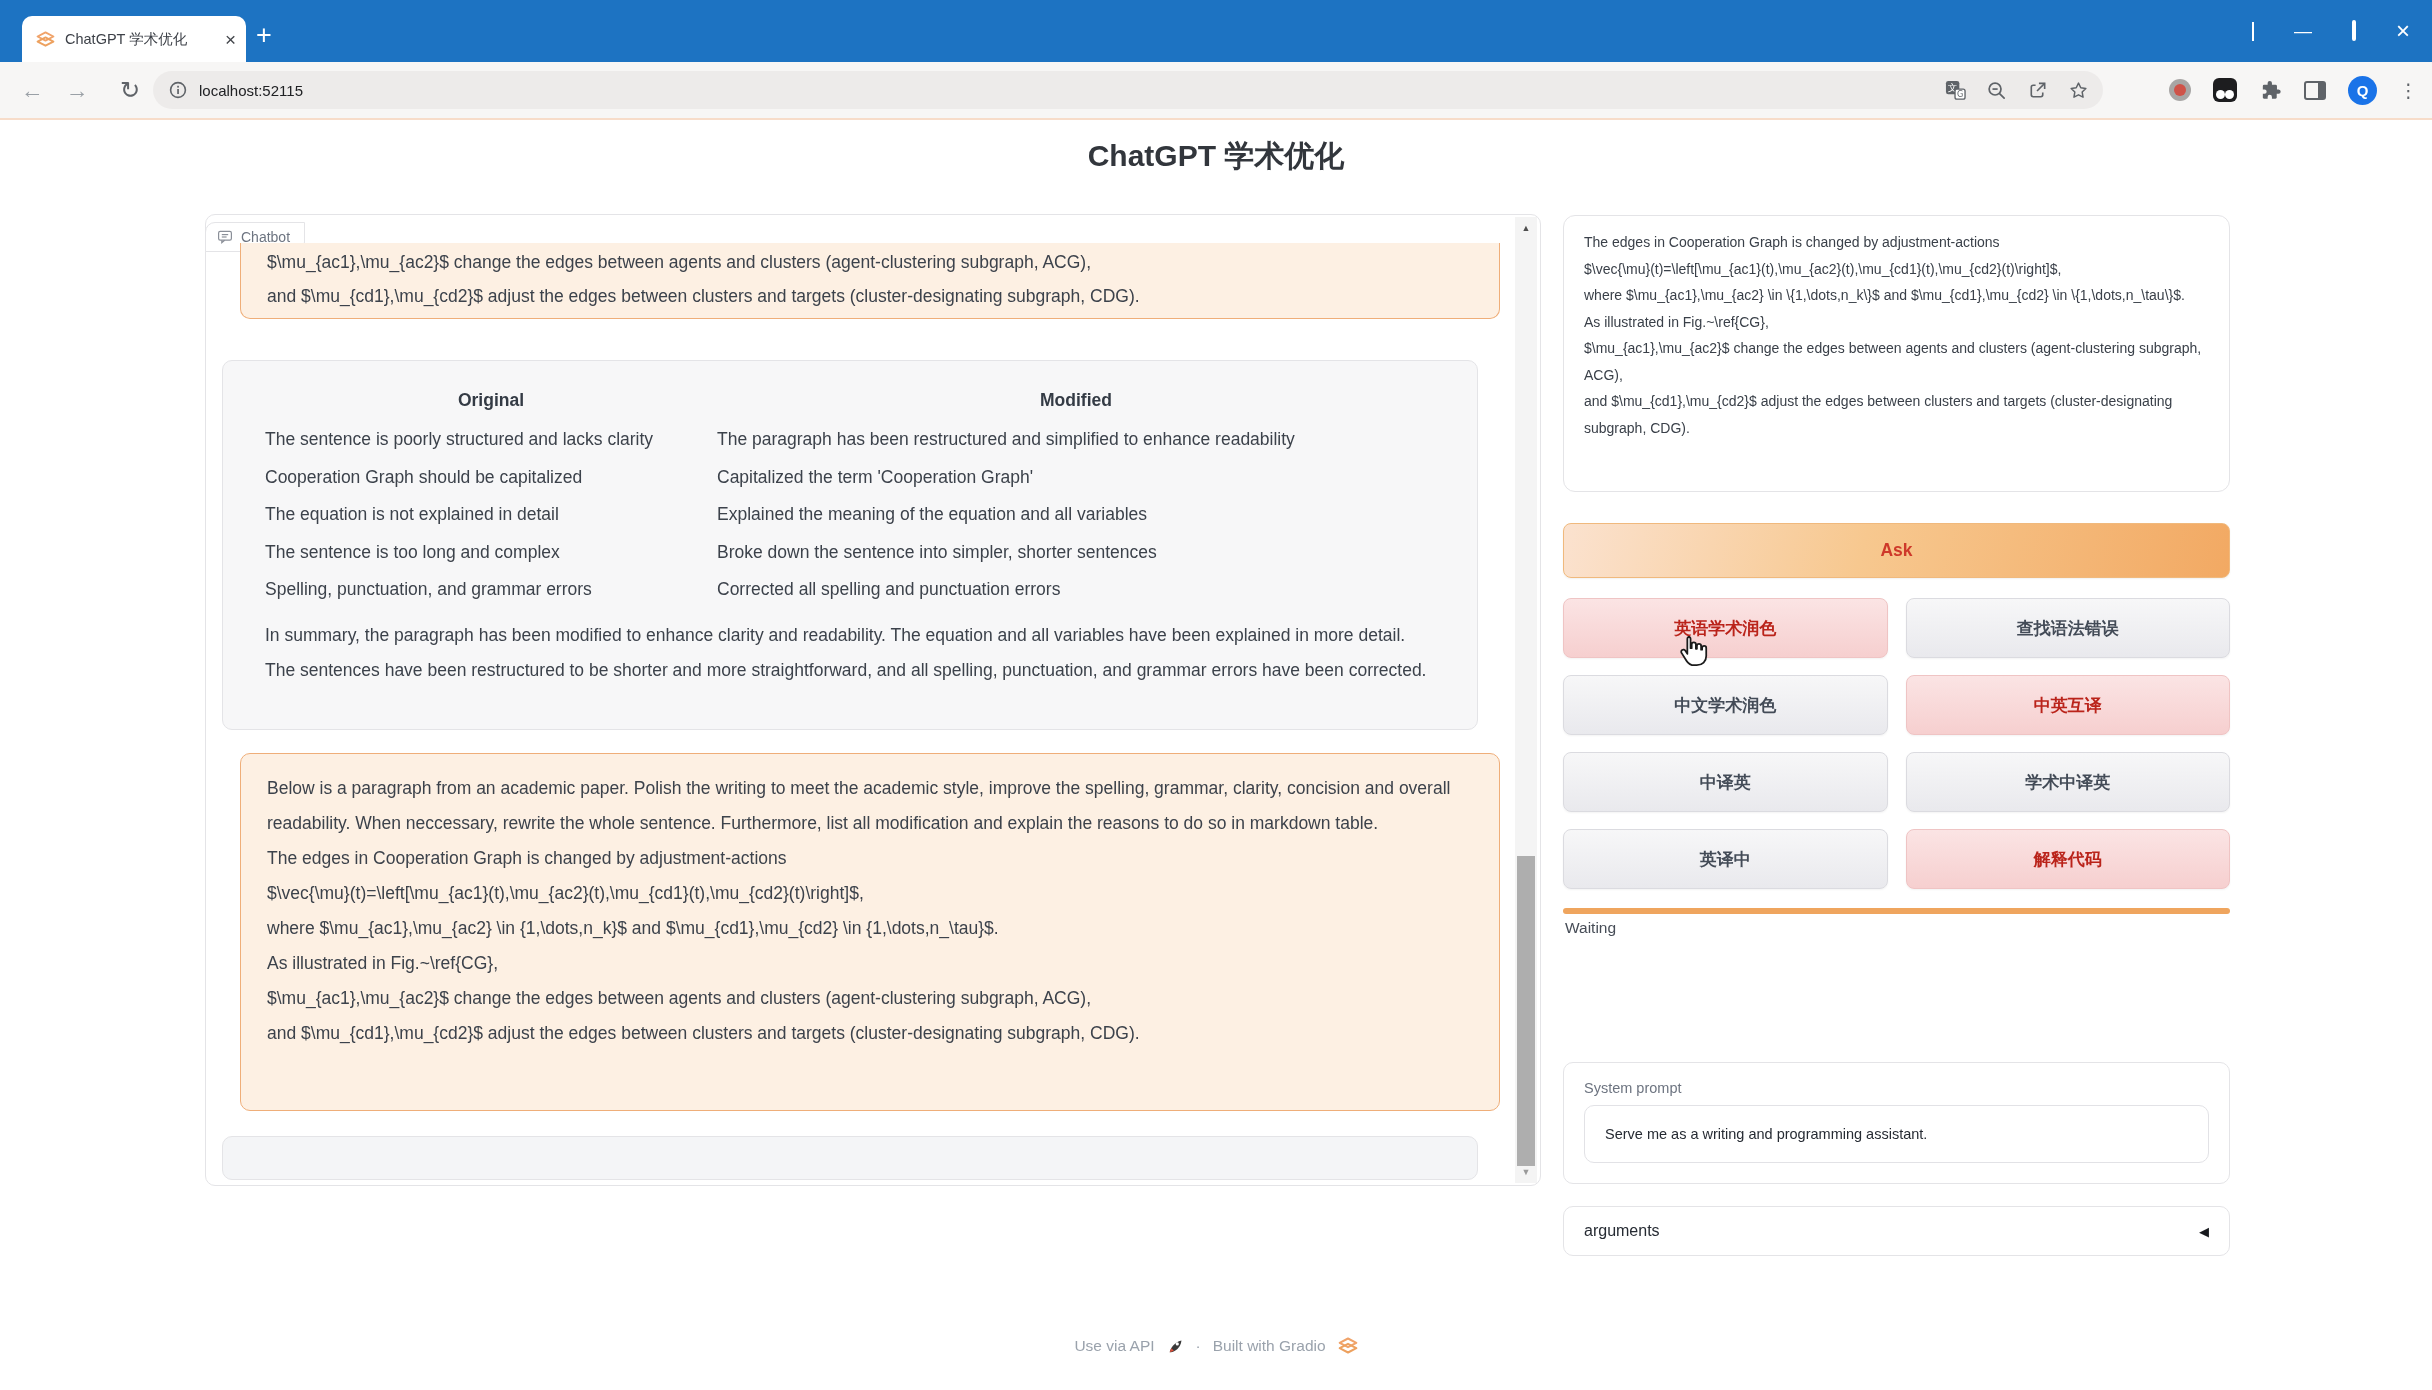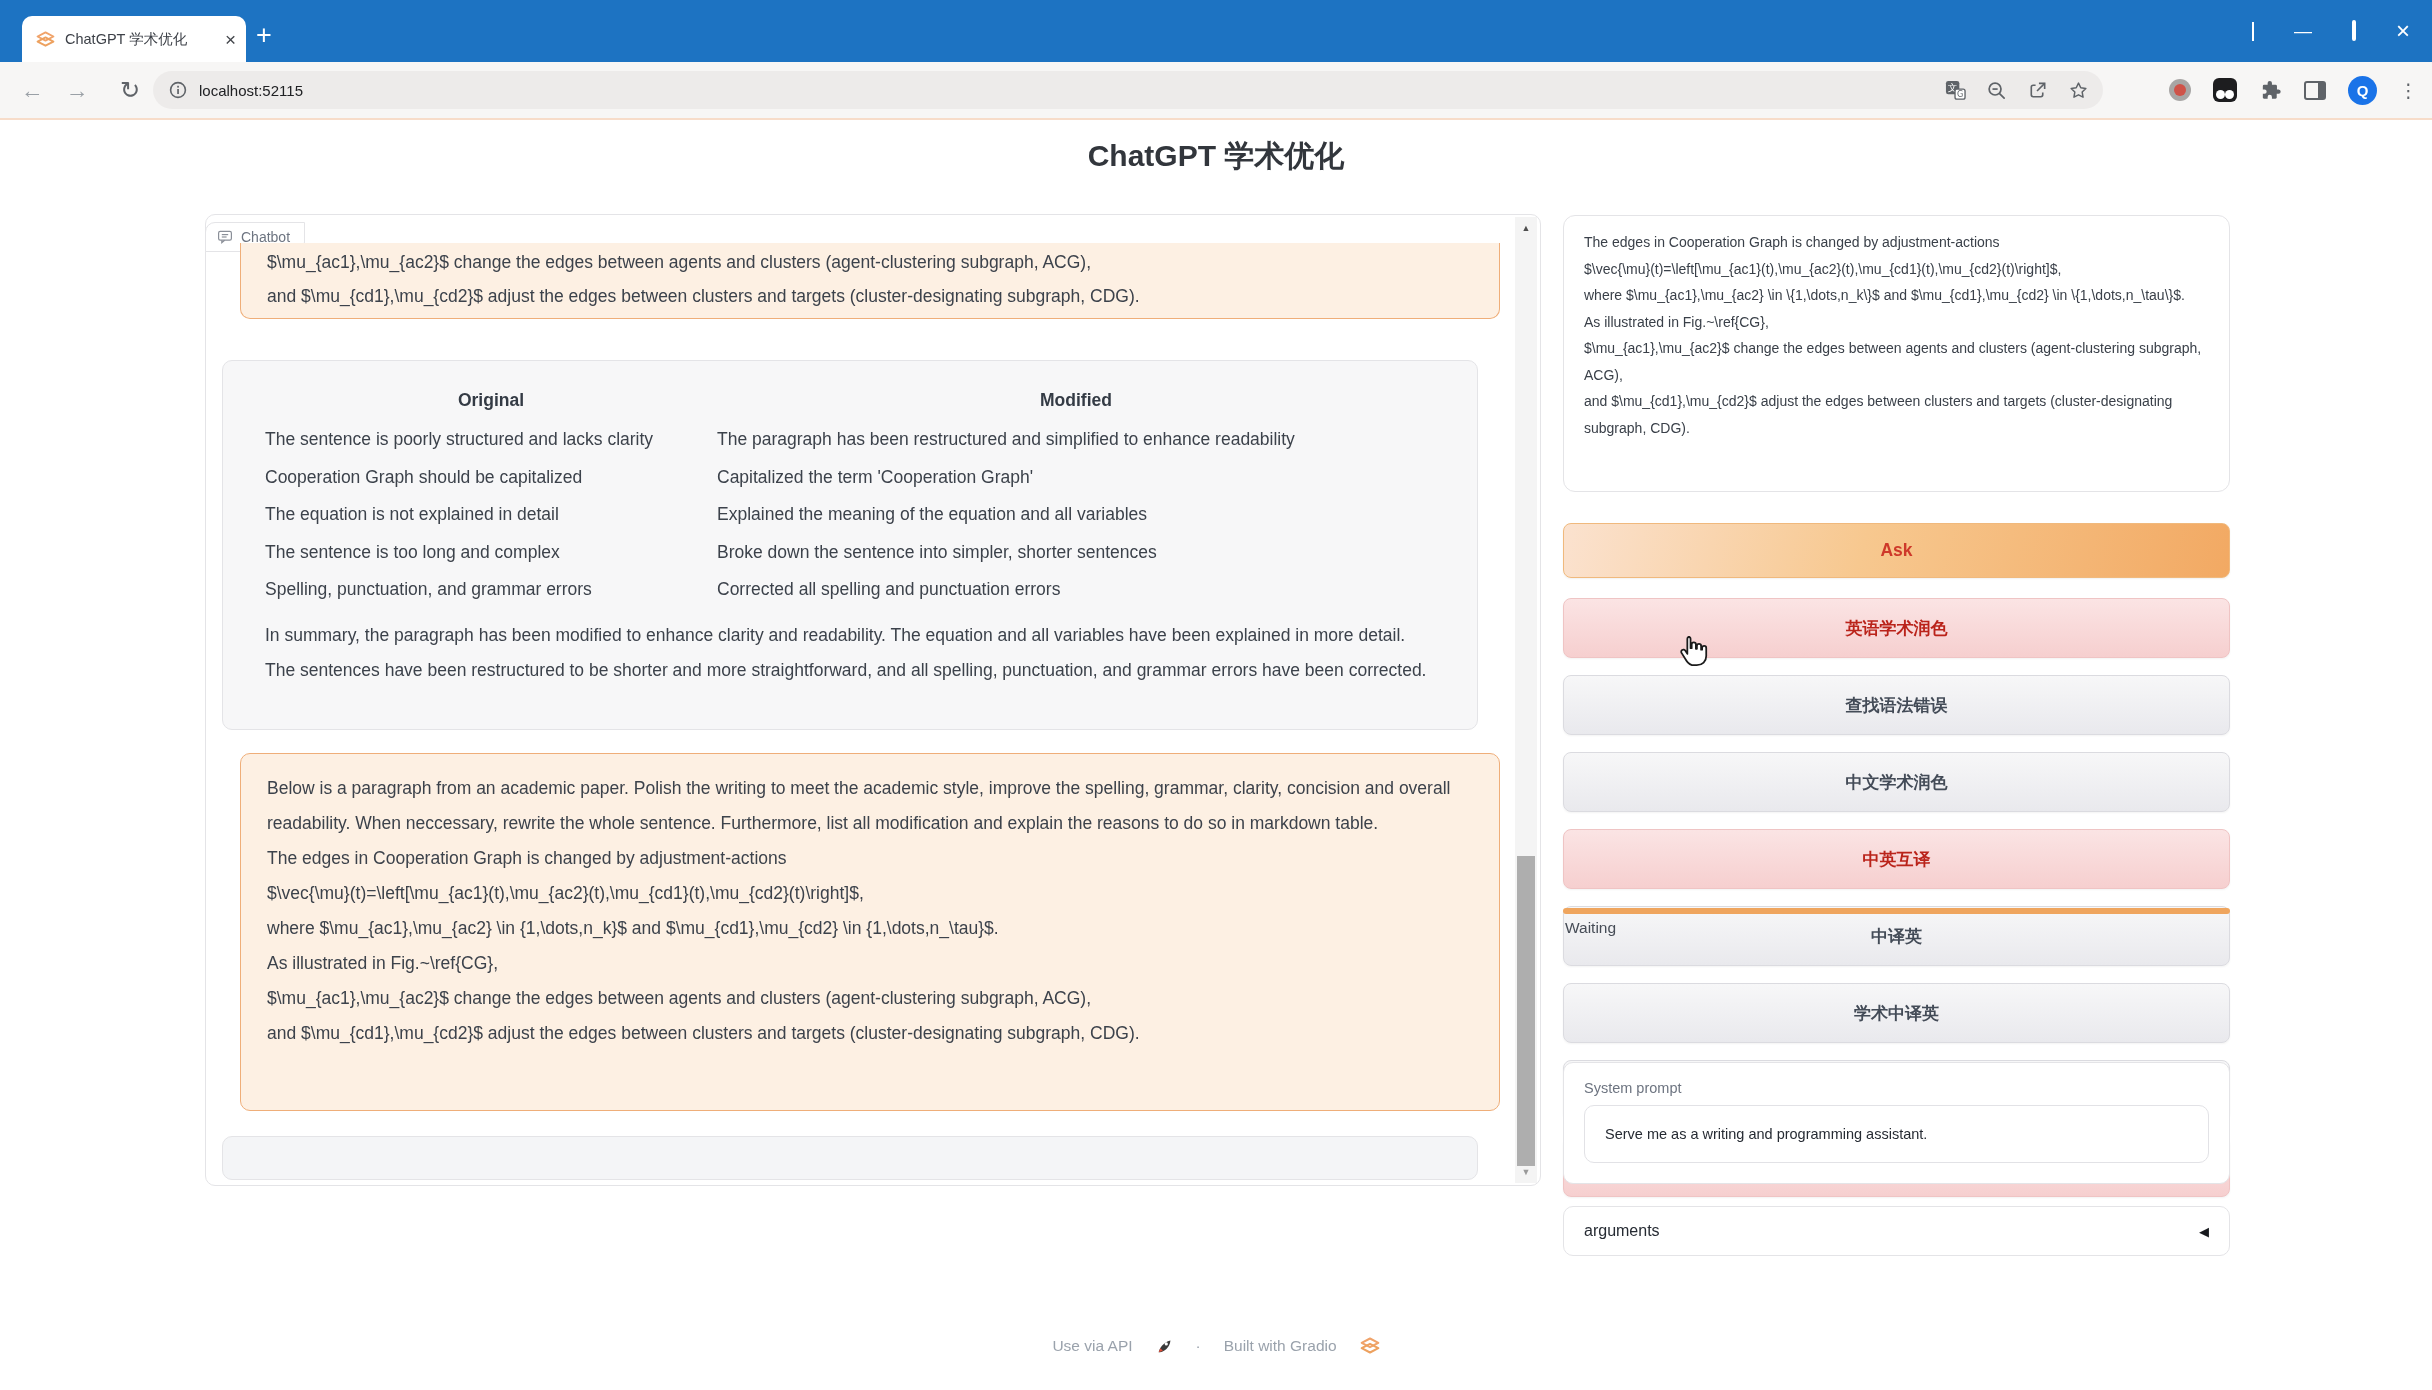--- a/index.html
+++ b/index.html
@@ -73,42 +73,42 @@
 
   
   .rcol { position:absolute; left:1563px; top:0; width:667px; }
   .input-area { position:absolute; top:215px; width:667px; height:277px; background:#fff;
                 border:1px solid #e4e4e7; border-radius:12px; padding:13px 20px;
                 font-size:14px; line-height:26.5px; color:#3a4049; white-space:pre-wrap; overflow:hidden; }
   .ask-btn { position:absolute; top:523px; width:667px; height:55px; border-radius:8px;
              background:linear-gradient(105deg,#fbe2cf 0%,#f7c88f 45%,#f2a963 100%);
              border:1px solid #f0b97d; display:flex; align-items:center; justify-content:center;
              font-size:17.5px; font-weight:600; color:#ce392a; box-shadow:0 1px 2px rgba(0,0,0,.06); }
-  .btn-grid { position:absolute; top:598px; width:667px; display:grid; grid-template-columns:1fr;
+  .btn-grid { position:absolute; top:598px; width:667px; display:grid; grid-template-columns:1fr 1fr;
               column-gap:18px; row-gap:17px; }
   .fbtn { height:60px; border-radius:8px; display:flex; align-items:center; justify-content:center;
           font-size:17px; box-shadow:0 1px 2px rgba(0,0,0,.05); }
   .fbtn.gray { background:linear-gradient(#f7f7f8,#e9e9ed); border:1px solid #dbdbe0; color:#434b57; font-weight:600; }
   .fbtn.pink { background:linear-gradient(#fbe4e4,#f6cfcf); border:1px solid #efc4c4; color:#ba231a; font-weight:700; }
   .pbar { position:absolute; top:908px; width:667px; height:6px; background:#efa55e; border-radius:3px; }
   .status-text { position:absolute; top:919px; left:2px; font-size:15.5px; color:#474d57; }
   .sys-card { position:absolute; top:1062px; width:667px; height:122px; background:#fff;
               border:1px solid #e4e4e7; border-radius:10px; padding:17px 20px; }
   .sys-label { font-size:14.5px; color:#6d7480; }
   .sys-input { margin-top:9px; height:58px; border:1px solid #e2e2e6; border-radius:10px; background:#fff;
                display:flex; align-items:center; padding:0 20px; font-size:14.5px; color:#262b33; }
   .accordion { position:absolute; top:1206px; width:667px; height:50px; background:#fff;
                border:1px solid #e4e4e7; border-radius:10px; display:flex; align-items:center;
                justify-content:space-between; padding:0 20px; }
   .acc-label { font-size:16px; color:#262b33; }
   .acc-arrow { font-size:13px; color:#17191d; }
 
   
   .footer { position:absolute; top:1336px; left:0; width:100%; display:flex; align-items:center;
-            justify-content:center; gap:23px; color:#9aa2ac; font-size:15.5px; }
+            justify-content:center; gap:12px; color:#9aa2ac; font-size:15.5px; }
 
   .cursor { position:absolute; left:1676px; top:634px; z-index:50; }
   svg { display:block; }
 </style>
 </head>
 <body>
 
 <div class="screen">
 
   <div class="titlebar">

